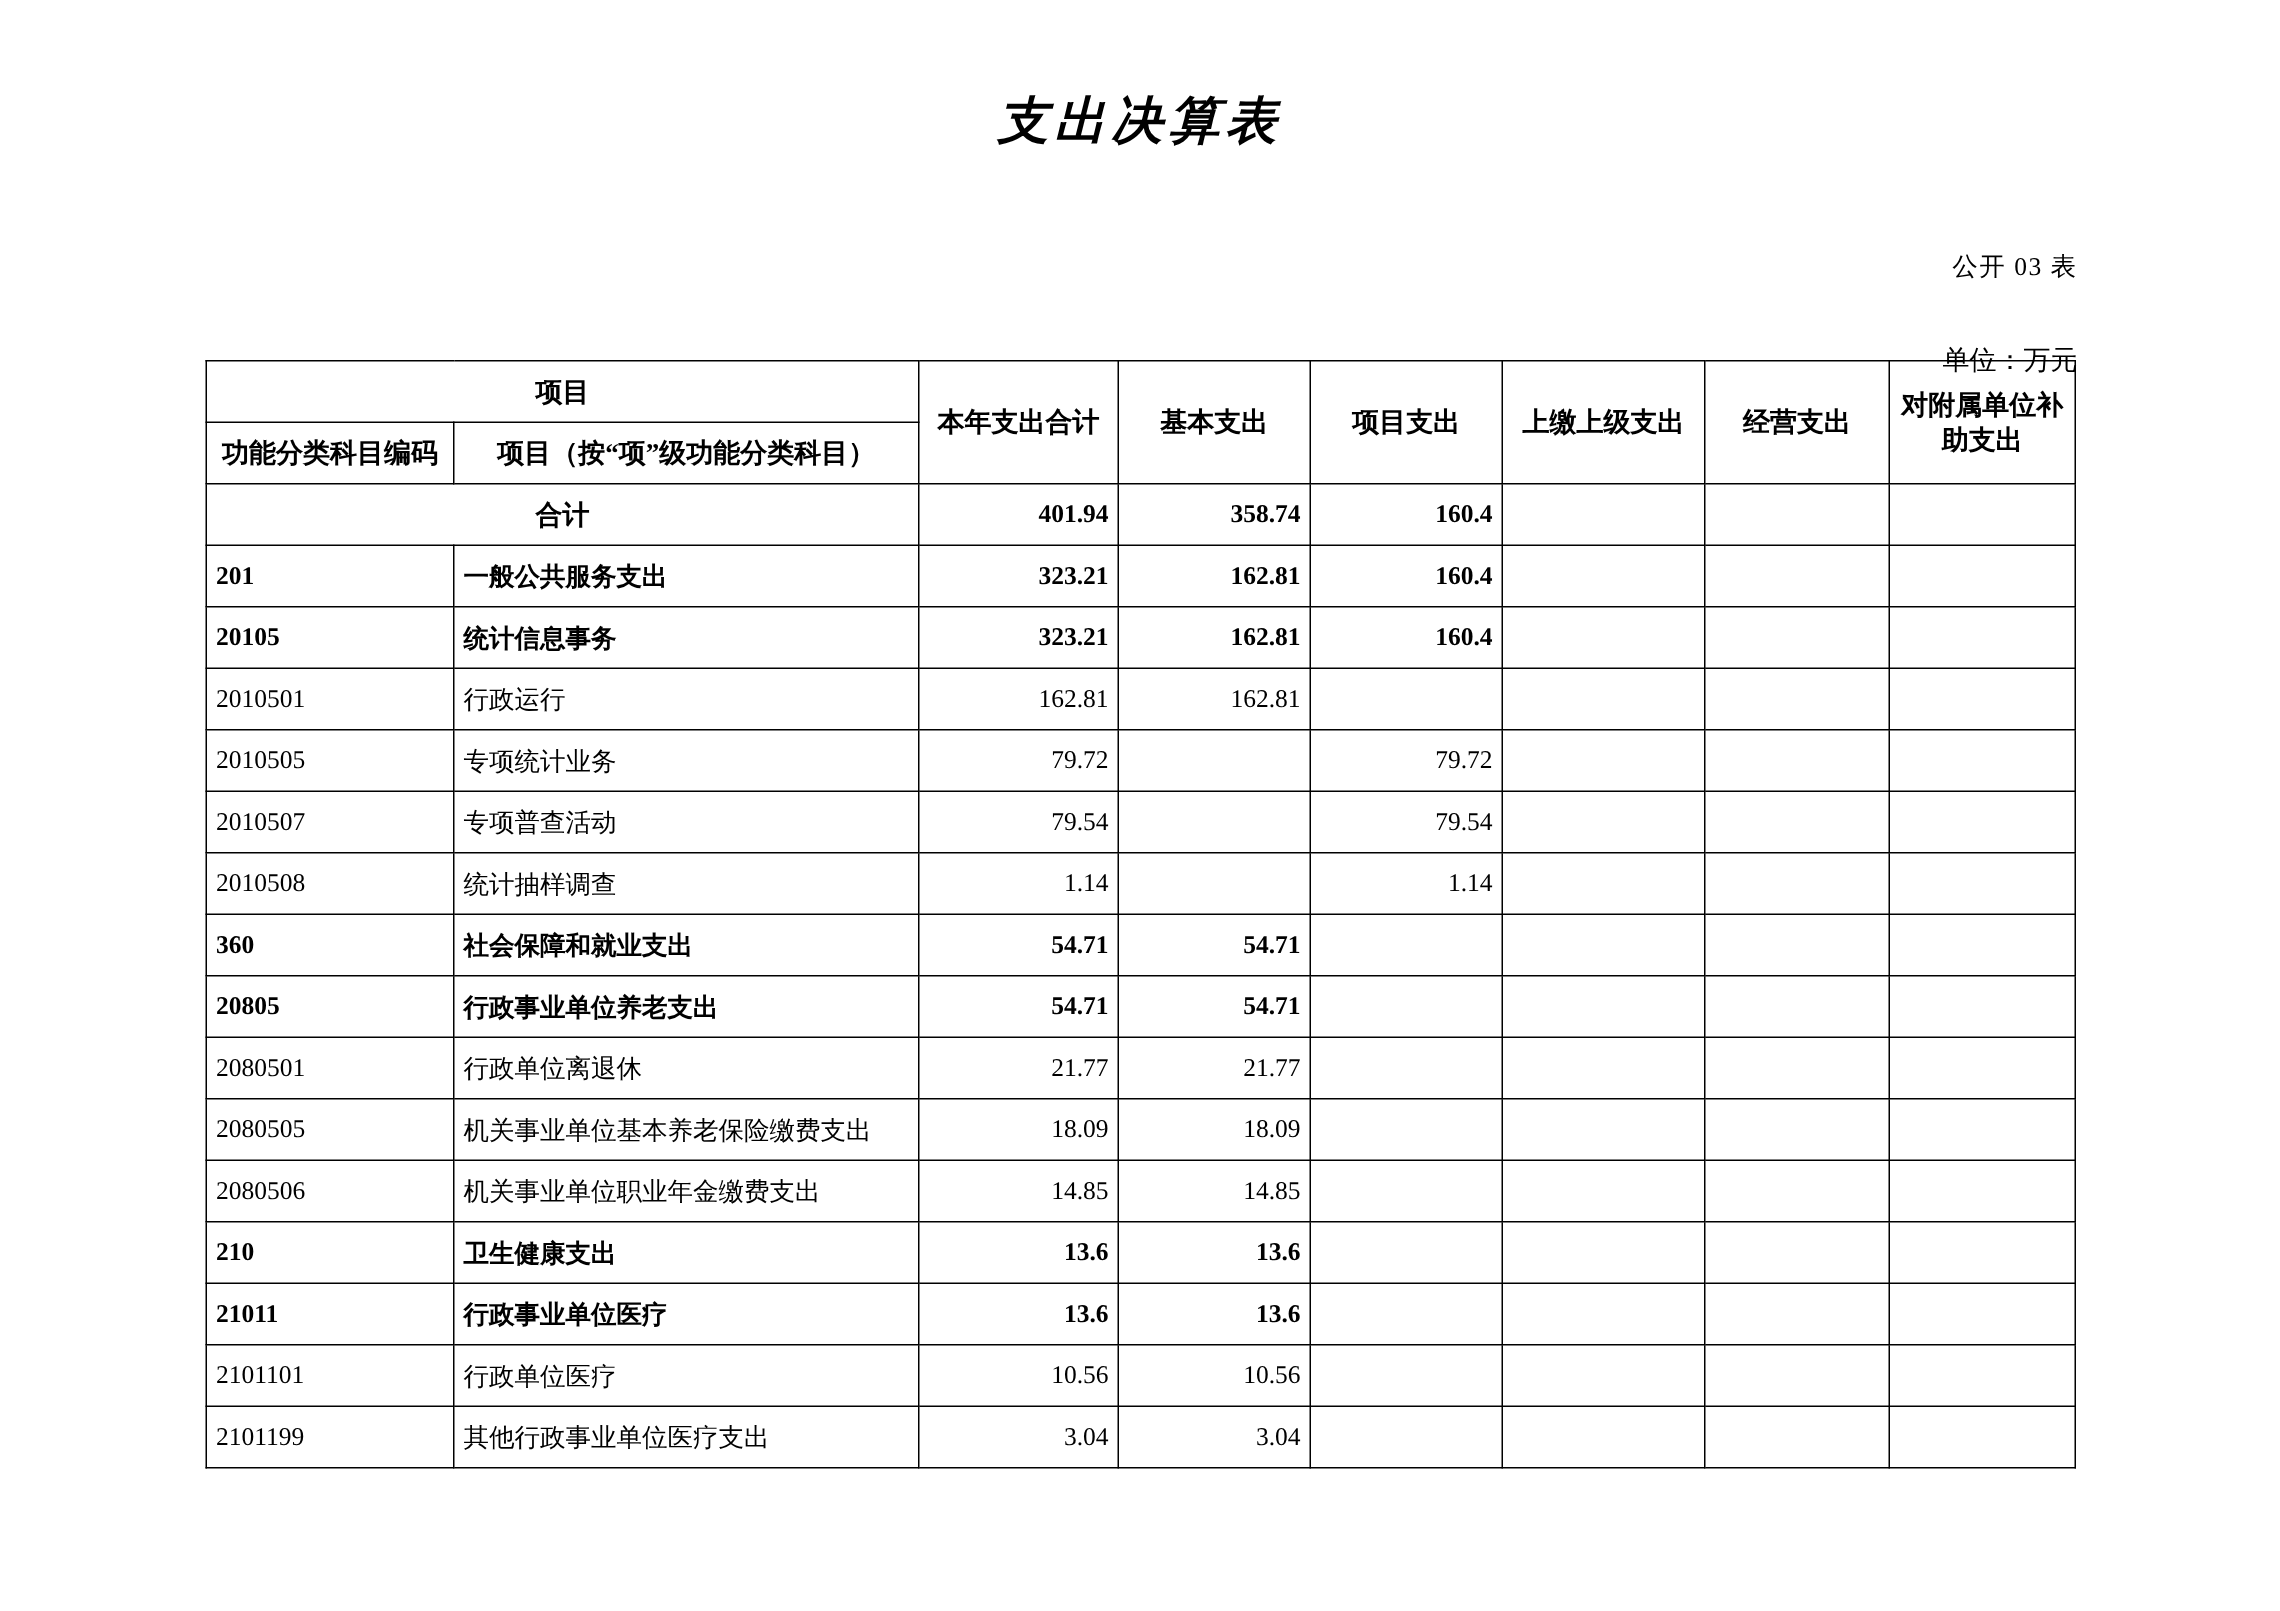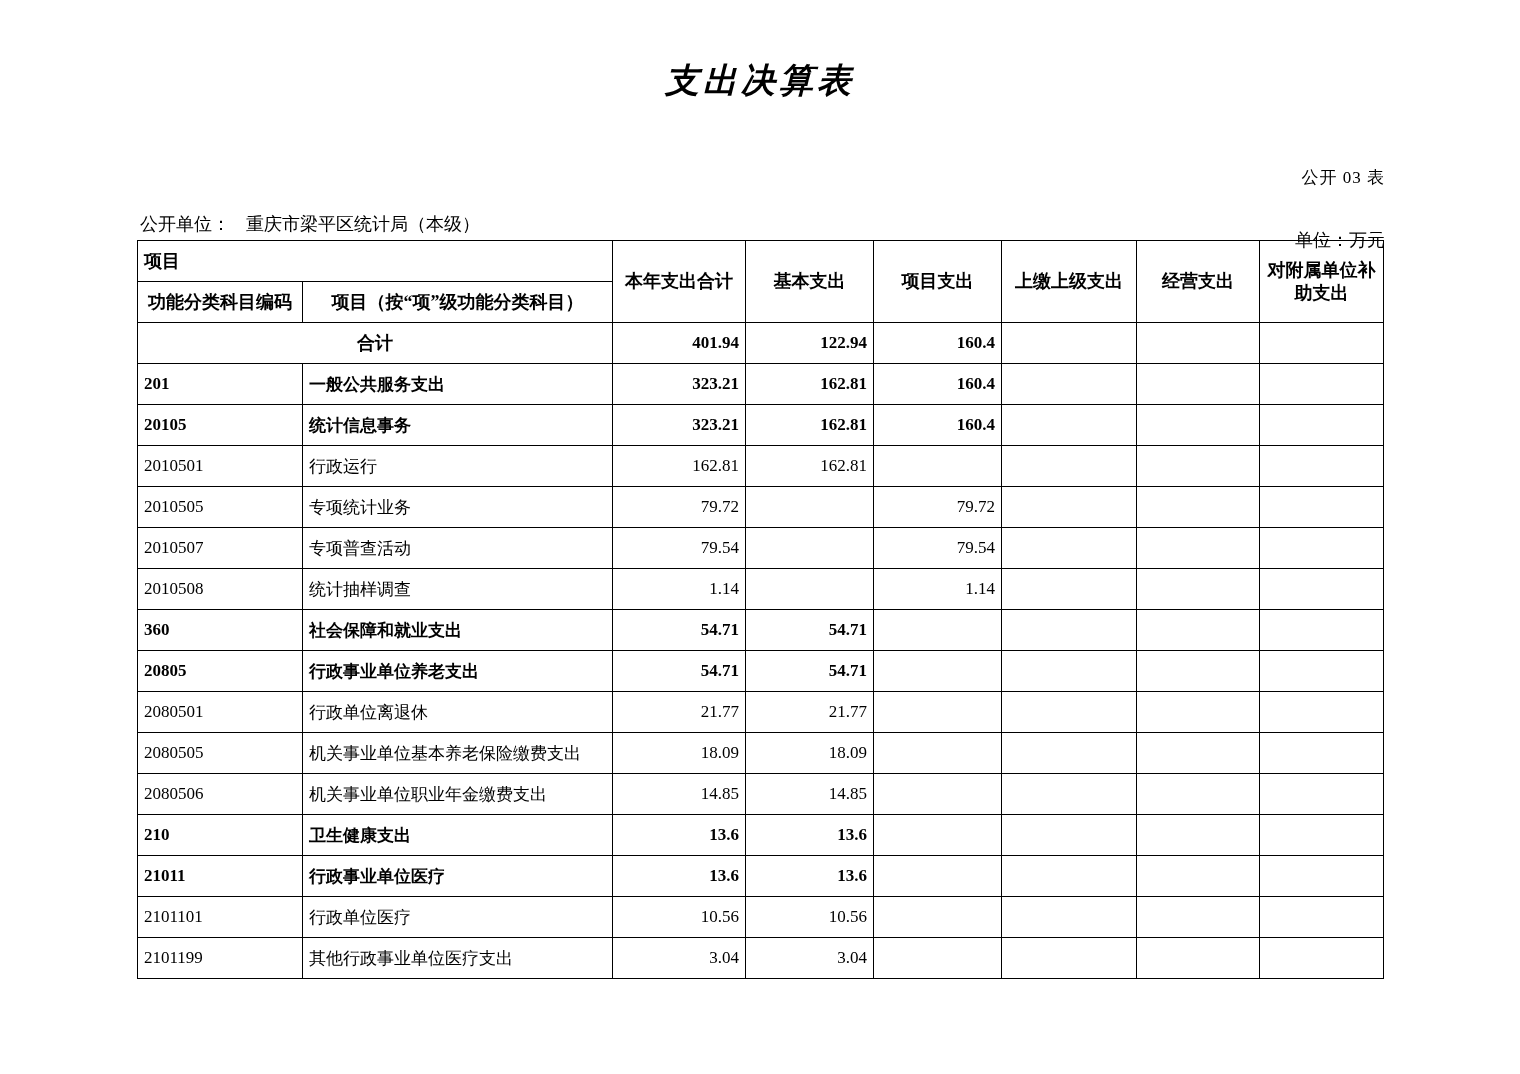--- a/index.html
+++ b/index.html
@@ -77,21 +77,21 @@
     vertical-align: middle;
     font-family: "Liberation Serif", "DejaVu Serif", serif;
   }
   .hdr-center {
     text-align: center;
     font-weight: bold;
     font-size: 18px;
     line-height: 1.25;
   }
   .hdr-xiangmu {
-    text-align: left;
+    text-align: center;
     font-weight: bold;
     font-size: 18px;
     height: 42px;
   }
   .hdr-sub {
     text-align: center;
     font-weight: bold;
     font-size: 18px;
     height: 130px;
   }
@@ -123,23 +123,20 @@
 </head>
 <body>
 
 <div class="page">
 
   <div class="doc-title">支出决算表</div>
 
   <div class="form-no">公开 03 表</div>
 
   <div class="meta-row">
-    <div class="meta-left">
-      <span>公开单位：</span><span class="unit-name">重庆市梁平区统计局（本级）</span>
-    </div>
     <div class="meta-right">单位：万元</div>
   </div>
 
   <table class="budget">
     <colgroup>
       <col style="width:165px">
       <col style="width:310px">
       <col style="width:133px">
       <col style="width:128px">
       <col style="width:128px">
@@ -157,21 +154,21 @@
         <td class="hdr-center" rowspan="2">经营支出</td>
         <td class="hdr-center" rowspan="2">对附属单位补助支出</td>
       </tr>
       <tr>
         <td class="hdr-sub">功能分类科目编码</td>
         <td class="hdr-sub">项目（按“项”级功能分类科目）</td>
       </tr>
       <tr class="bold">
         <td class="total-label" colspan="2">合计</td>
         <td class="num">401.94</td>
-        <td class="num">122.94</td>
+        <td class="num">358.74</td>
         <td class="num">160.4</td>
         <td class="num"></td>
         <td class="num"></td>
         <td class="num"></td>
       </tr>
     <tr class="bold">
           <td class="code">201</td>
           <td class="name">一般公共服务支出</td>
           <td class="num">323.21</td>
           <td class="num">162.81</td>

